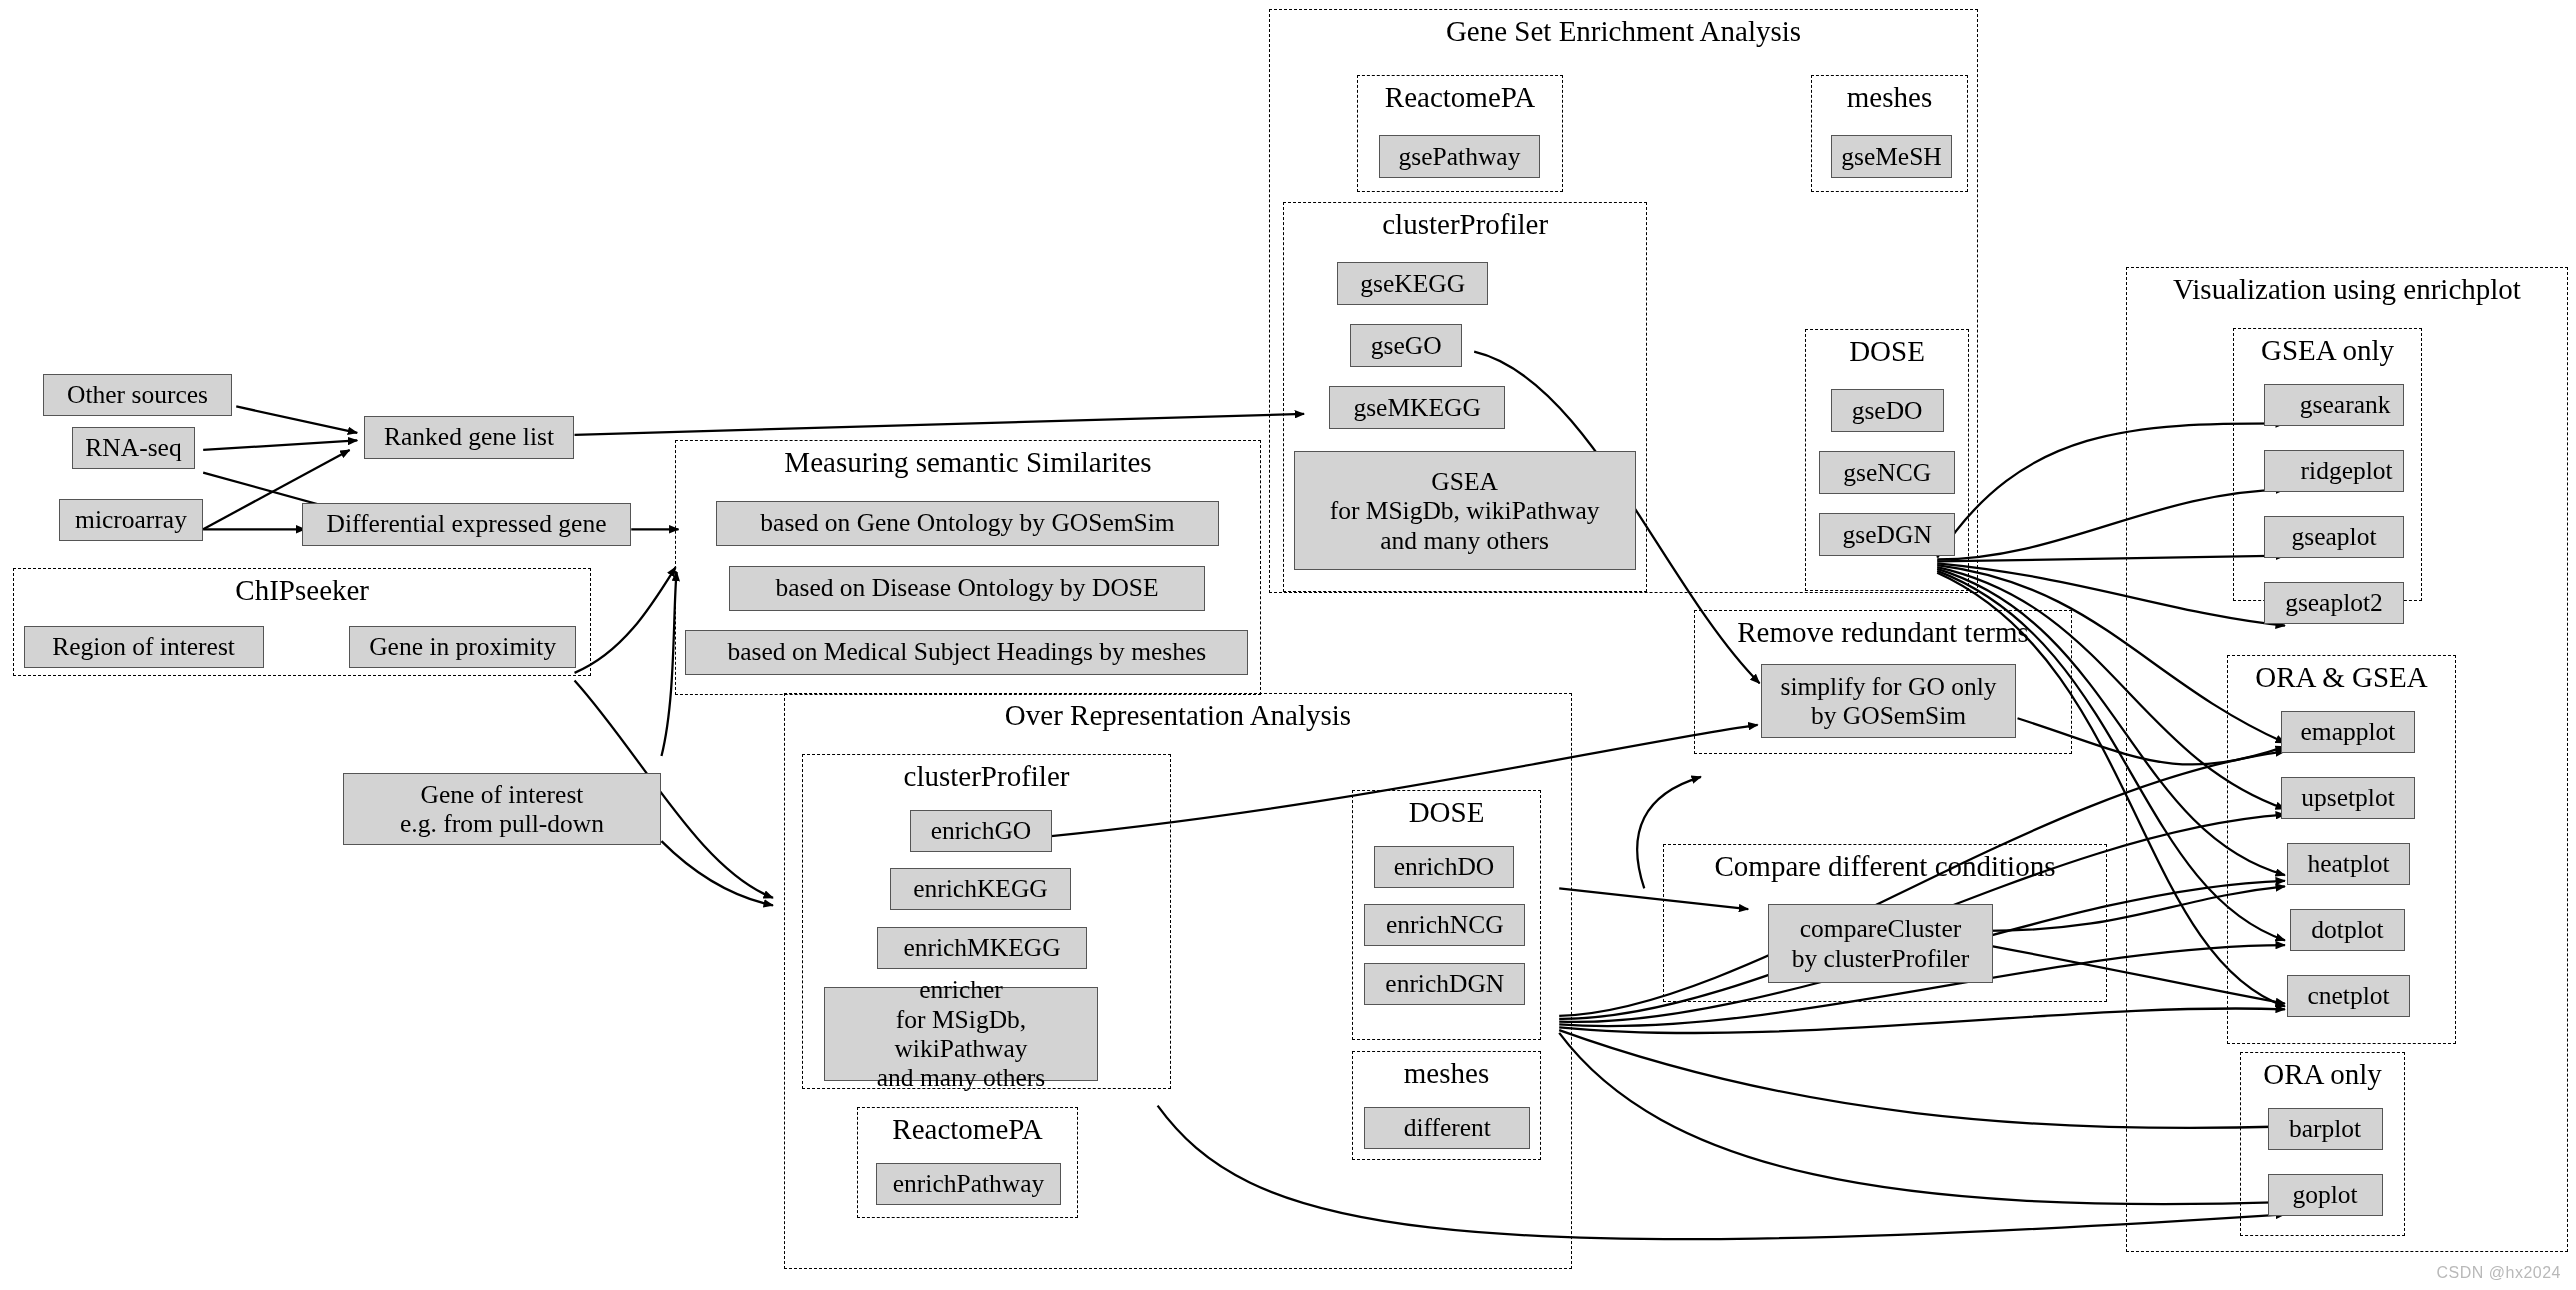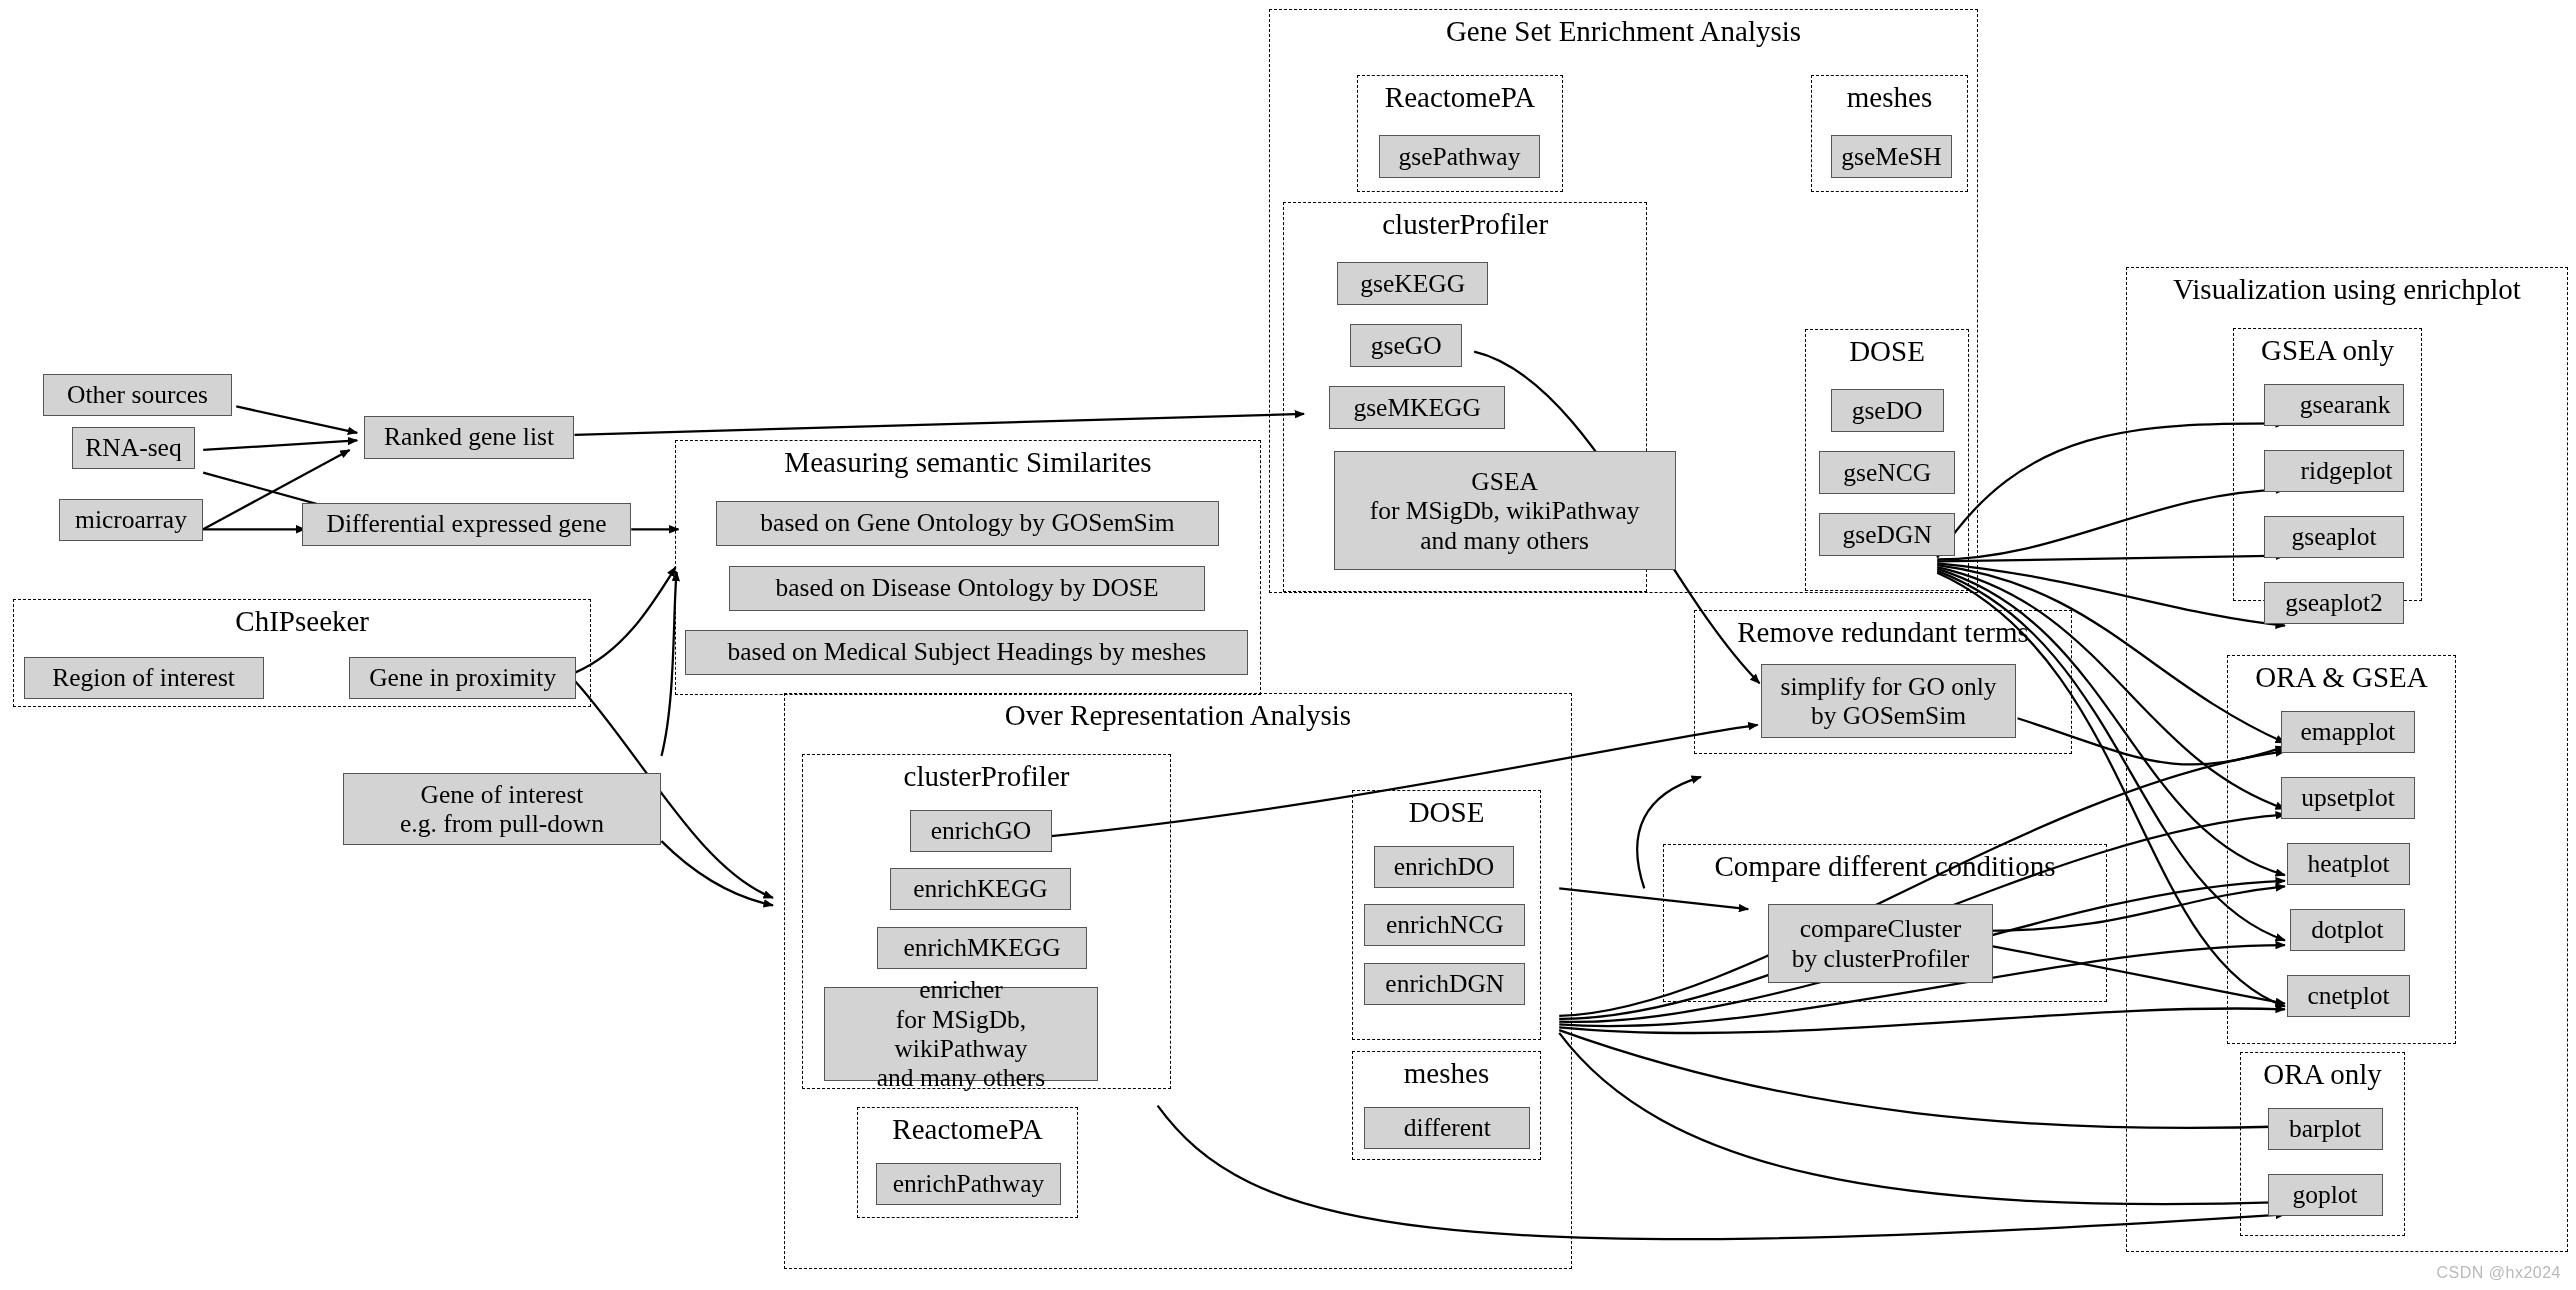--- a/index.html
+++ b/index.html
@@ -104,21 +104,21 @@
 
   <div class="node" style="left:364px;top:416px;width:210px;height:43px;">Ranked gene list</div>
 
   <div class="node" style="left:302px;top:503px;width:329px;height:43px;">Differential expressed gene</div>
 
   <div class="node multi" style="left:343px;top:773px;width:318px;height:72px;flex-direction:column;">
     <span>Gene of interest</span>
     <span>e.g. from pull-down</span>
   </div>
 
-  <div class="cluster" style="left:13.2px;top:599px;width:578px;height:108px;">
+  <div class="cluster" style="left:13.2px;top:568px;width:578px;height:108px;">
     <div class="ctitle">ChIPseeker</div>
     <div class="node" style="left:9.4px;top:57px;width:240px;height:42px;">Region of interest</div>
     <div class="node" style="left:335px;top:57px;width:227px;height:42px;">Gene in proximity</div>
   </div>
 
   <div class="cluster" style="left:675px;top:440px;width:586px;height:255px;">
     <div class="ctitle">Measuring semantic Similarites</div>
     <div class="node" style="left:40px;top:60px;width:503px;height:45px;">based on Gene Ontology by GOSemSim</div>
     <div class="node" style="left:53px;top:125px;width:476px;height:45px;">based on Disease Ontology by DOSE</div>
     <div class="node" style="left:9.4px;top:189px;width:563px;height:45px;">based on Medical Subject Headings by meshes</div>
@@ -135,21 +135,21 @@
     <div class="cluster" style="left:541px;top:65px;width:157px;height:117px;">
       <div class="ctitle">meshes</div>
       <div class="node" style="left:19px;top:59px;width:121px;height:43px;">gseMeSH</div>
     </div>
 
     <div class="cluster" style="left:13.2px;top:192px;width:364px;height:390px;">
       <div class="ctitle">clusterProfiler</div>
       <div class="node" style="left:53px;top:59px;width:151px;height:43px;">gseKEGG</div>
       <div class="node" style="left:66px;top:121px;width:112px;height:43px;">gseGO</div>
       <div class="node" style="left:45px;top:183px;width:176px;height:43px;">gseMKEGG</div>
-      <div class="node multi" style="left:9.4px;top:248px;width:342px;height:119px;flex-direction:column;margin-left:40px;">
+      <div class="node multi" style="left:9.4px;top:248px;width:342px;height:119px;flex-direction:column;">
         <span>GSEA</span>
         <span>for MSigDb, wikiPathway</span>
         <span>and many others</span>
       </div>
     </div>
 
     <div class="cluster" style="left:535px;top:319px;width:164px;height:262px;">
       <div class="ctitle">DOSE</div>
       <div class="node" style="left:24.6px;top:59px;width:113px;height:43px;">gseDO</div>
       <div class="node" style="left:13.2px;top:121px;width:136px;height:43px;">gseNCG</div>

